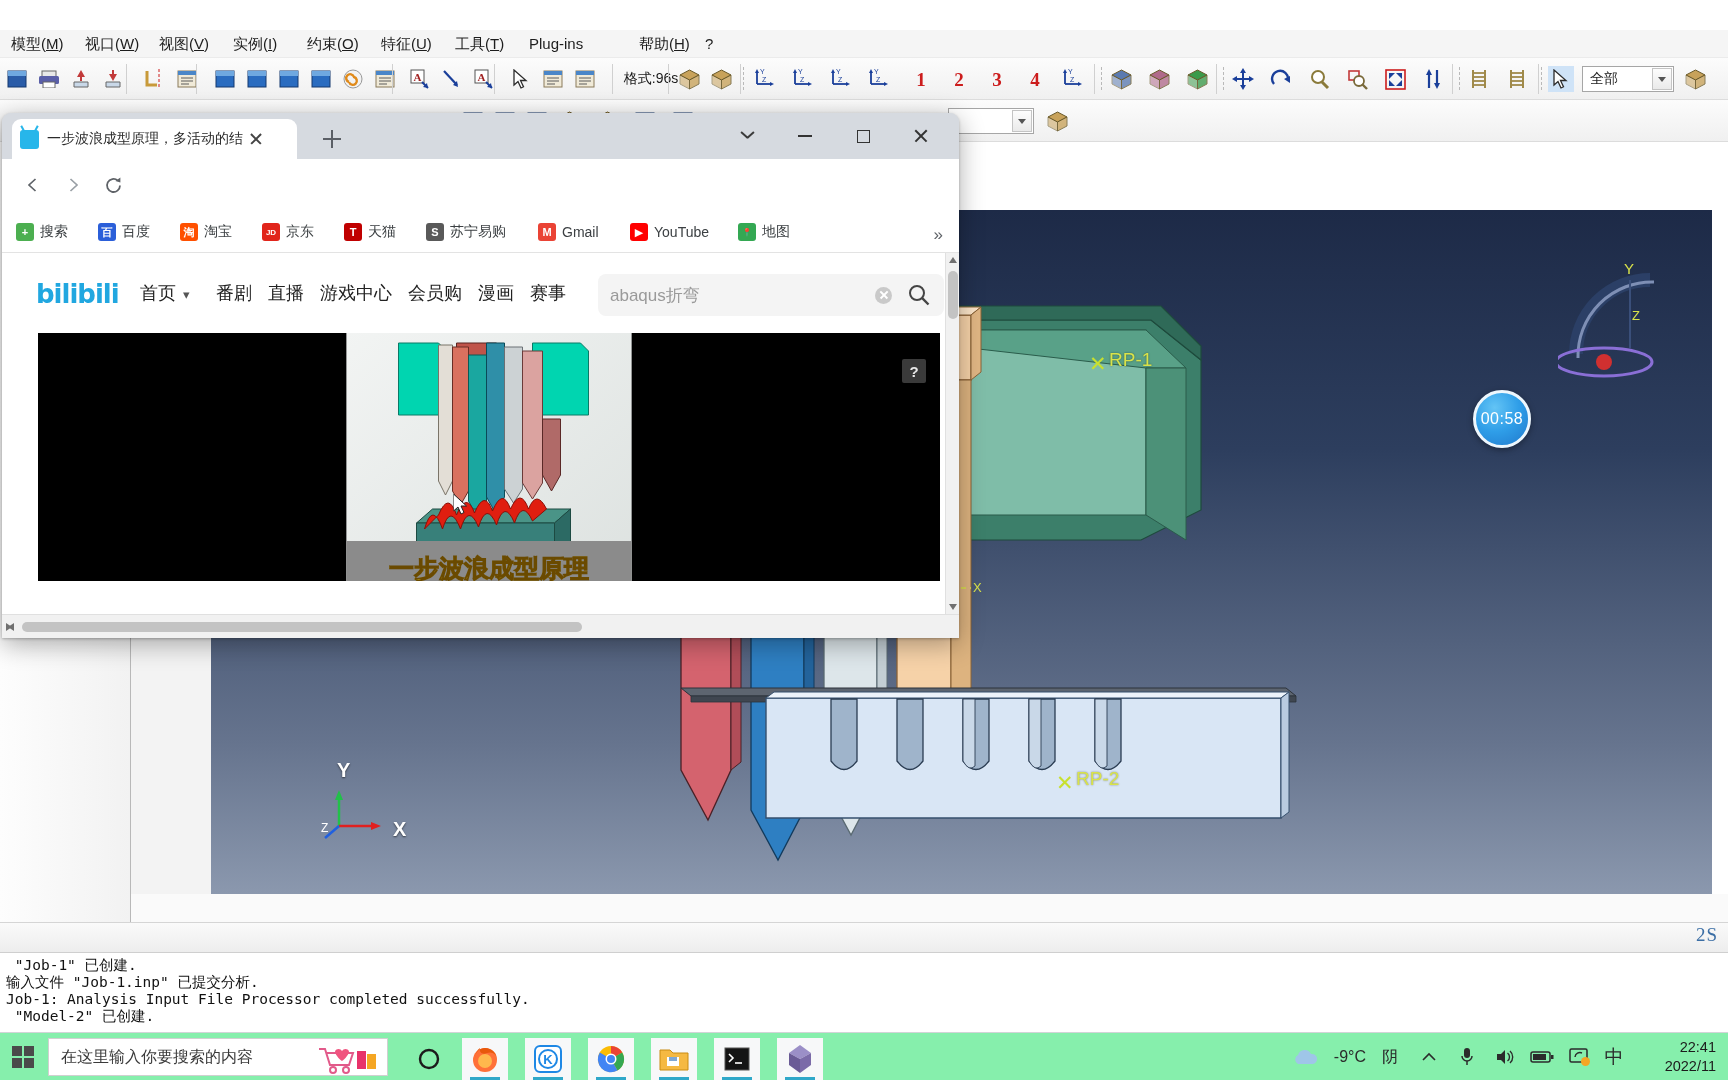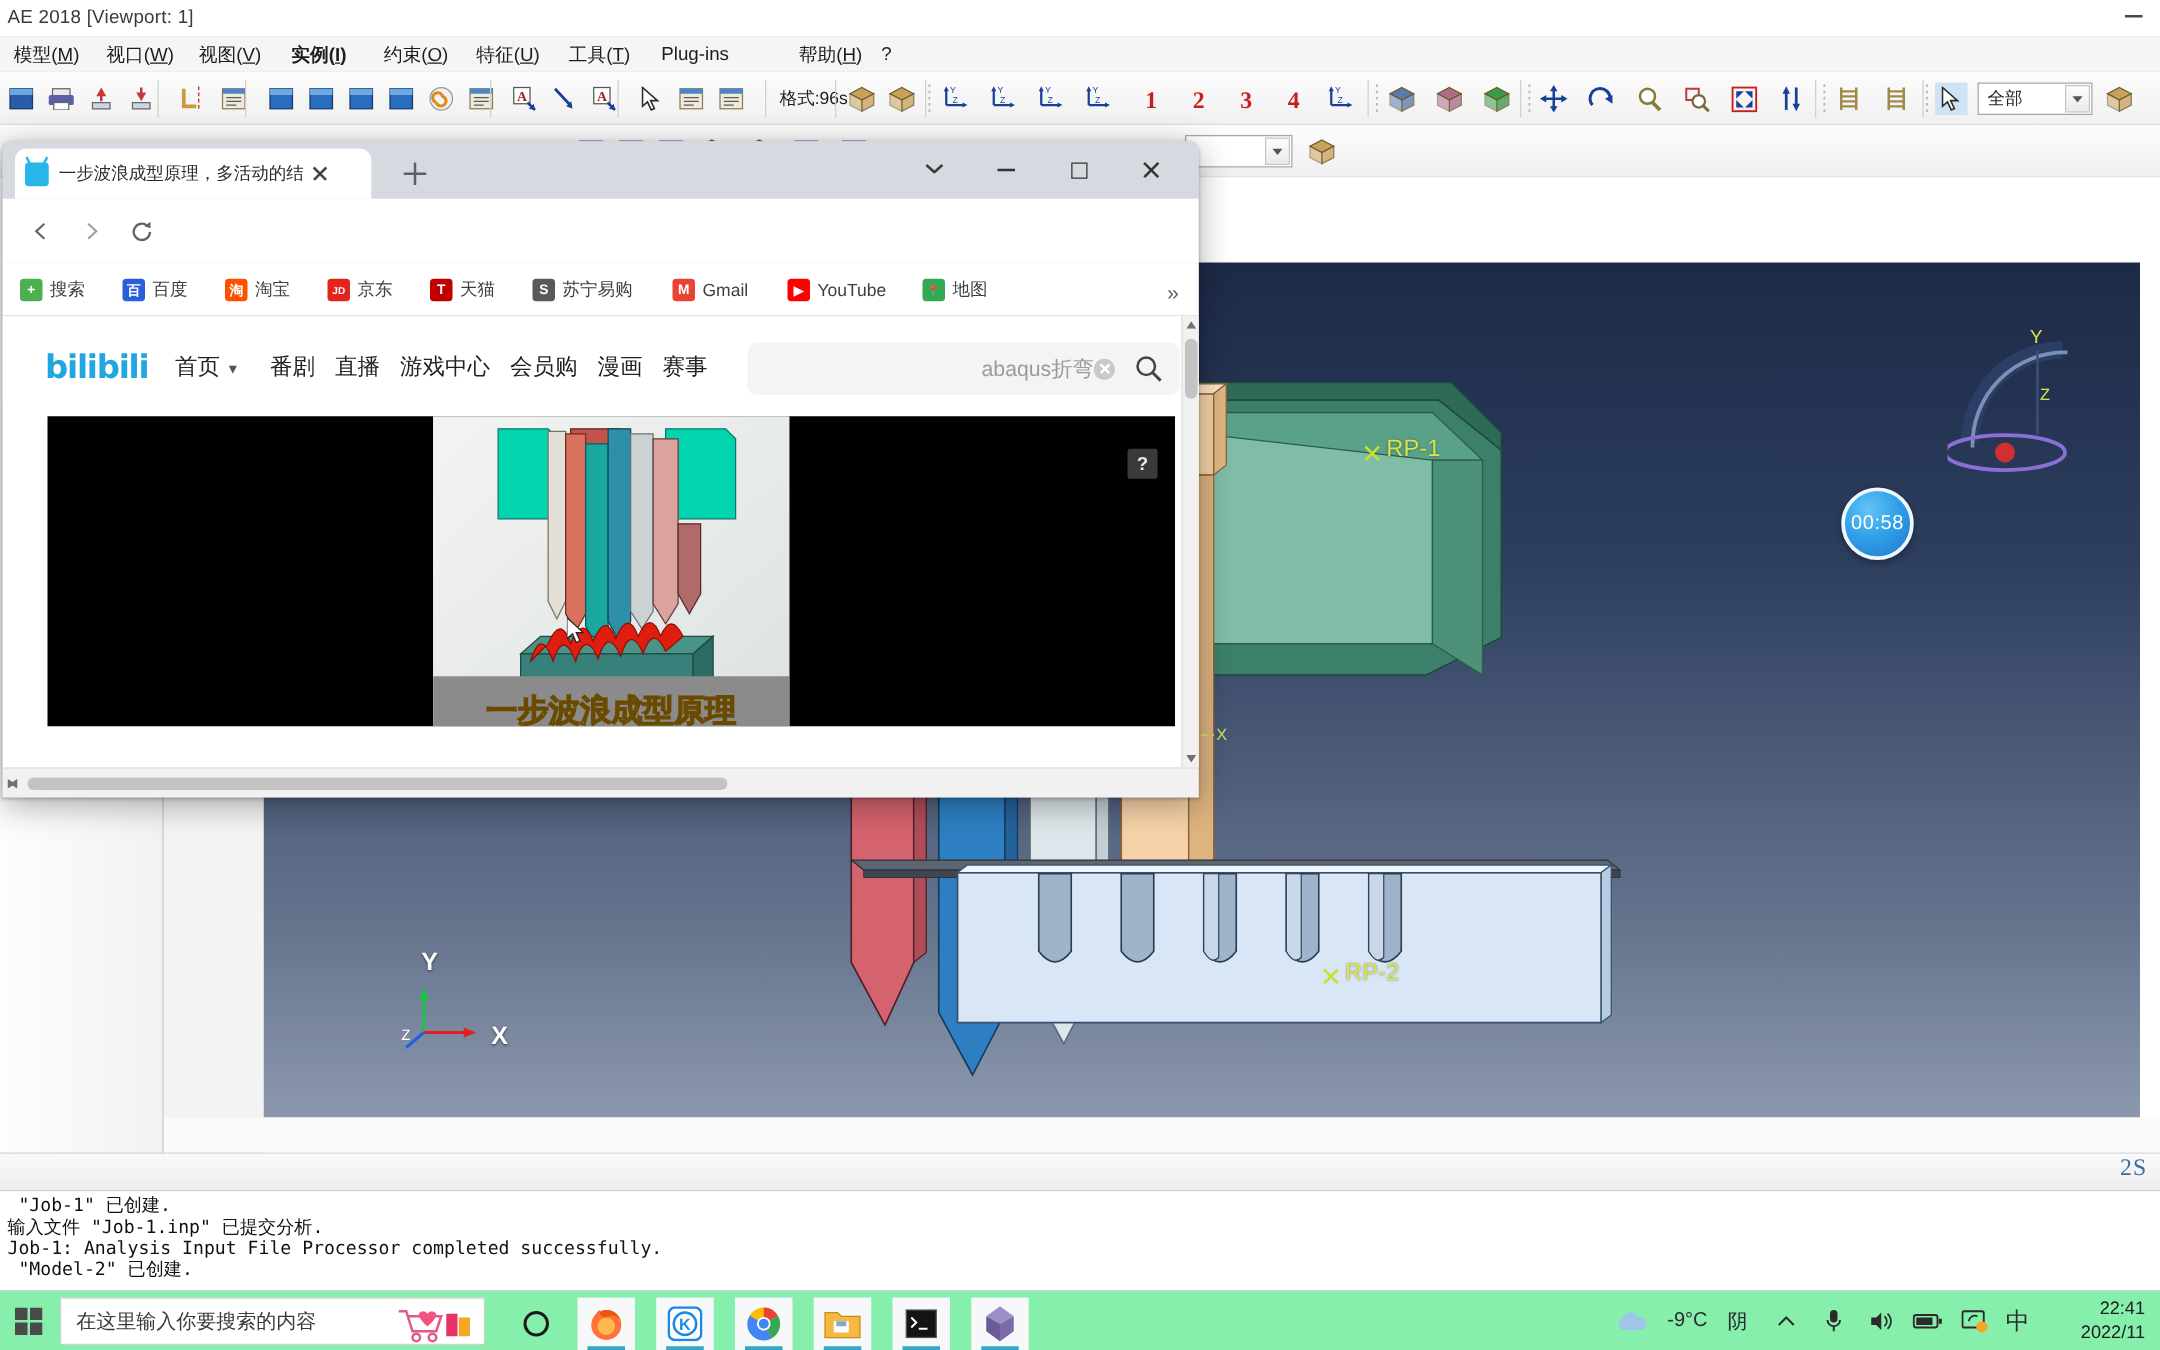--- a/index.html
+++ b/index.html
@@ -144,21 +144,20 @@
     font-family: "Liberation Serif", serif; letter-spacing: 1px;
   }
 
   
   .chrome-win {
     position: absolute; left: 2px; top: 113px; width: 957px; height: 525px;
     background: #d9dde3;
     border-radius: 9px 9px 0 0;
     box-shadow: 0 6px 26px rgba(0,0,0,.32), 0 1px 3px rgba(0,0,0,.25);
     overflow: hidden;
-    text-align: right;
   }
   .chrome-tabstrip {
     position: absolute; left: 0; top: 0; width: 100%; height: 46px;
     background: #d6dae0;
   }
   .chrome-tab {
     position: absolute; left: 10px; top: 6px; width: 285px; height: 40px;
     background: #ffffff; border-radius: 9px 9px 0 0;
     display: flex; align-items: center; padding: 0 8px;
   }
@@ -340,30 +339,26 @@
   .tray-clock {
     position: absolute; right: 12px; top: 5px; width: 86px; text-align: right;
     font-size: 14.5px; color: #1c1c1c; line-height: 19px;
   }
 </style>
 </head>
 <body>
 
 <div id="root">
 
-  <div class="cae-titlebar">
-    <div class="cae-title">AE 2018 [Viewport: 1]</div>
-    <div class="cae-min"></div>
-  </div>
 
   <div class="cae-menubar" id="cae-menubar">
       <div class="menu-item" style="left: 8px;"><span>模型(<u>M</u>)</span></div>
       <div class="menu-item" style="left: 82px;"><span>视口(<u>W</u>)</span></div>
       <div class="menu-item" style="left: 156px;"><span>视图(<u>V</u>)</span></div>
-      <div class="menu-item" style="left: 230px; font-weight: bold;"><span>实例(<u>I</u>)</span></div>
+      <div class="menu-item" style="left: 230px;"><span>实例(<u>I</u>)</span></div>
       <div class="menu-item" style="left: 304px;"><span>约束(<u>O</u>)</span></div>
       <div class="menu-item" style="left: 378px;"><span>特征(<u>U</u>)</span></div>
       <div class="menu-item" style="left: 452px;"><span>工具(<u>T</u>)</span></div>
       <div class="menu-item" style="left: 526px;"><span>Plug-ins</span></div>
       <div class="menu-item" style="left: 616px; margin-left: 20px;"><span>帮助(<u>H</u>)</span></div>
       <div class="menu-item" style="left: 702px;"><span>?</span></div>
     </div>
 
   <div class="cae-toolbar" id="cae-tb1">
       <div class="tb-ic" style="left: 4px;">

